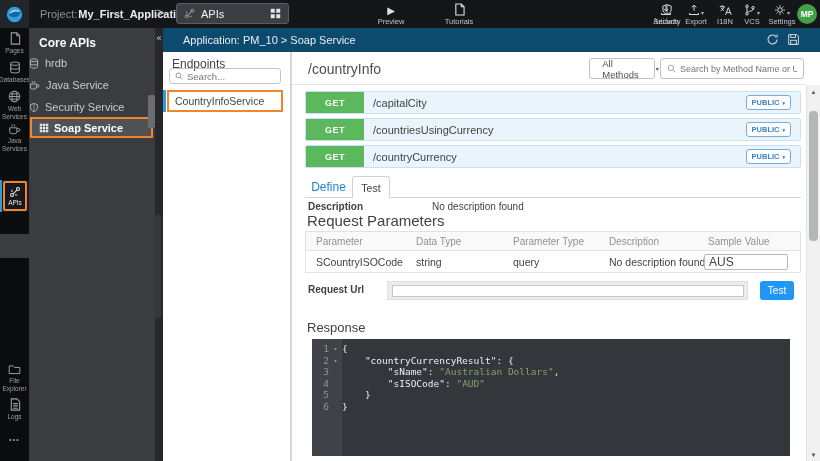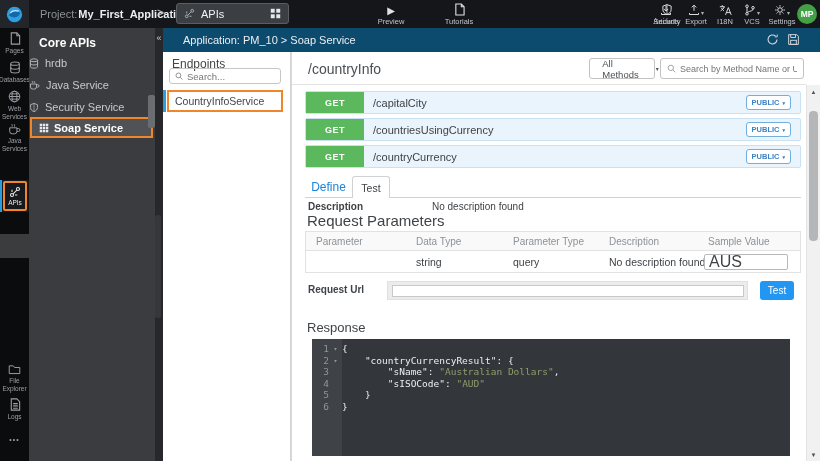--- a/index.html
+++ b/index.html
@@ -82,21 +82,21 @@
   .desc-label { left:308px; top:201px; font-size:10px; font-weight:bold; color:#3f4347; }
   .desc-value { left:432px; top:201px; font-size:10px; color:#3f4347; }
   .rp-title { left:307px; top:212px; font-size:15px; color:#3f4347; }
 
   .rp-table { left:305px; top:231px; width:496px; height:42px; }
   .rp-head { position:absolute; left:0; top:0; width:496px; height:20px; background:#f9f9f9; border:1px solid #e2e2e2; }
   .rp-body { position:absolute; left:0; top:20px; width:496px; height:22px; background:#fff; border:1px solid #e2e2e2; border-top:none; }
   .rp-cell { position:absolute; top:0; height:100%; display:flex; align-items:center; font-size:10px; color:#8d9297; }
   .rp-body .rp-cell { color:#3f4347; font-size:10.5px; }
   .c1{left:10px} .c2{left:110px} .c3{left:207px} .c4{left:303px} .c5{left:402px}
-  .rp-input { position:absolute; left:398px; top:3px; width:84px; height:16px; border:1px solid #b9b9b9; border-radius:2px; font-size:16px; color:#3f4347; padding:0 4px; font-family:"Liberation Sans",sans-serif; outline:none; }
+  .rp-input { position:absolute; left:398px; top:3px; width:84px; height:16px; border:1px solid #b9b9b9; border-radius:2px; font-size:12px; color:#3f4347; padding:0 4px; font-family:"Liberation Sans",sans-serif; outline:none; }
 
   .ru-label { left:308px; top:284px; font-size:10px; font-weight:bold; color:#3f4347; }
   .ru-outer { left:387px; top:281px; width:361px; height:19px; background:#ececec; border:1px solid #e0e0e0; }
   .ru-input { position:absolute; left:4px; top:3px; width:352px; height:12px; border:1px solid #c8c8c8; background:#fff; font-size:9px; padding:0 3px; outline:none; font-family:"Liberation Sans",sans-serif; }
   .test-btn { left:760px; top:281px; width:34px; height:19px; background:#2196f3; border-radius:3px; color:#fff; font-size:10px; display:flex; align-items:center; justify-content:center; }
 
   .resp-title { left:307px; top:320px; font-size:13px; color:#3f4347; }
   .code { left:312px; top:339px; width:478px; height:117px; background:#33373b; font-family:"DejaVu Sans Mono", monospace; font-size:9.5px; overflow:hidden; }
   .gutter-bg { position:absolute; left:0; top:0; width:30px; height:117px; background:#3f4347; }
   .code-lines { position:absolute; left:0; top:4px; width:478px; }
@@ -427,20 +427,21 @@
   <div class="abs rp-title">Request Parameters</div>
   <div class="abs rp-table">
     <div class="rp-head">
       <span class="rp-cell c1">Parameter</span>
       <span class="rp-cell c2">Data Type</span>
       <span class="rp-cell c3">Parameter Type</span>
       <span class="rp-cell c4">Description</span>
       <span class="rp-cell c5">Sample Value</span>
     </div>
     <div class="rp-body">
+      <span class="rp-cell c1">SCountryISOCode</span>
       <span class="rp-cell c2">string</span>
       <span class="rp-cell c3">query</span>
       <span class="rp-cell c4">No description found</span>
       <input class="rp-input" type="text" value="AUS" style="">
     </div>
   </div>
 
   <div class="abs ru-label">Request Url</div>
   <div class="abs ru-outer">
     <input class="ru-input" type="text" value="" style="">

